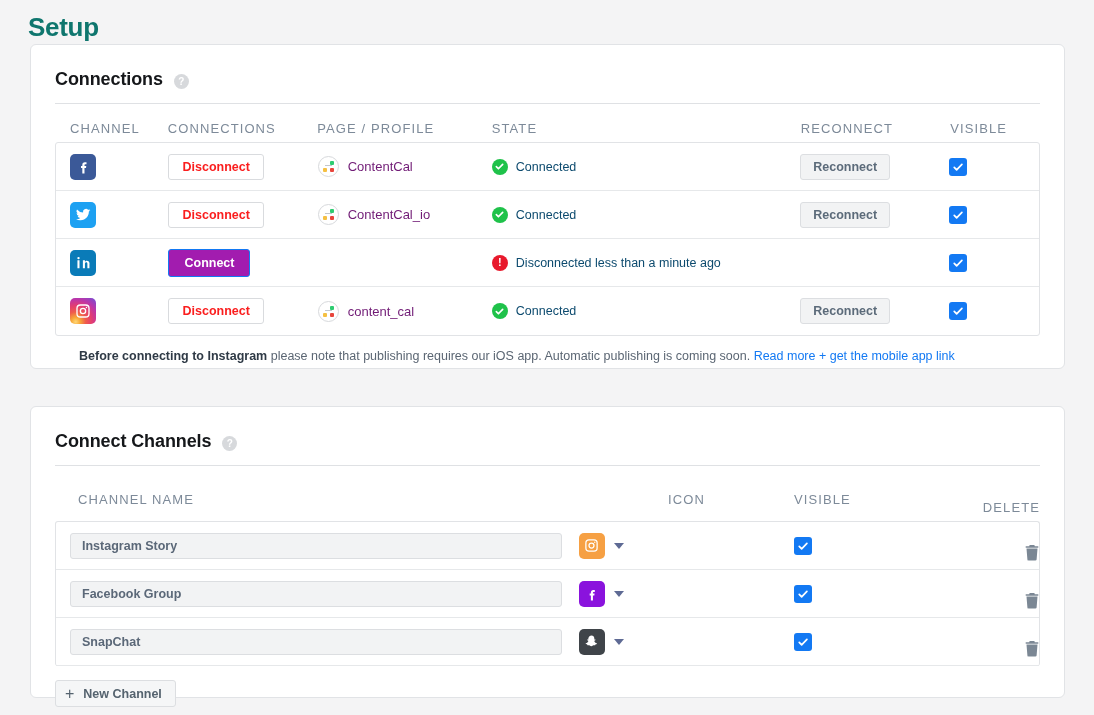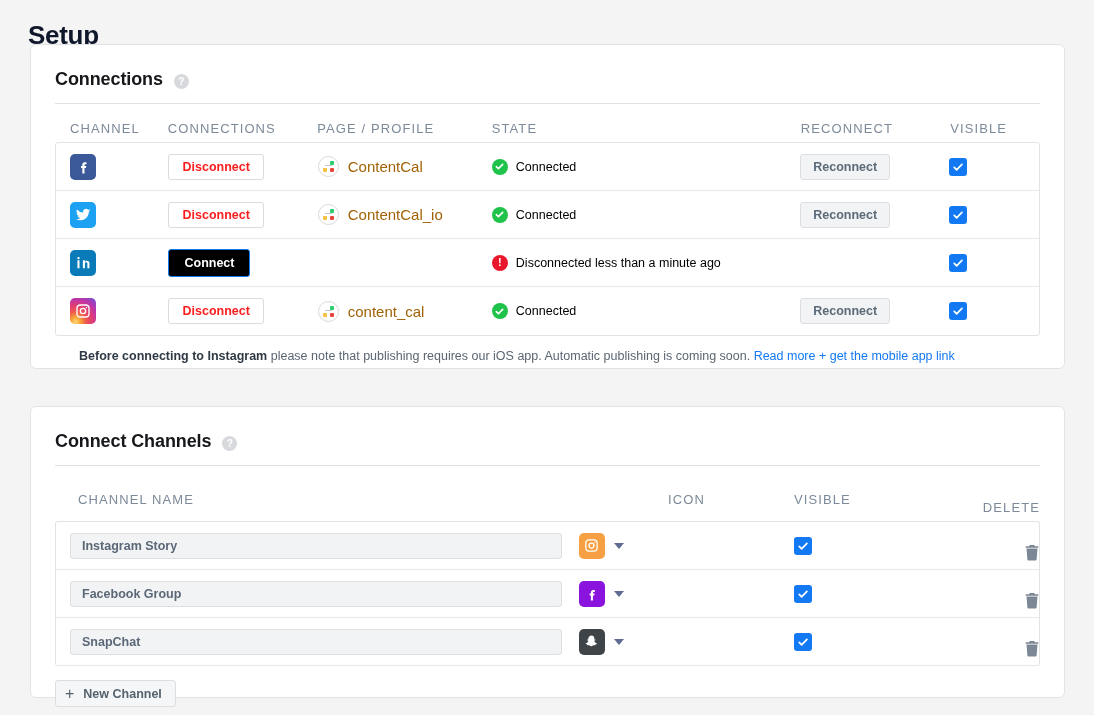--- a/index.html
+++ b/index.html
@@ -8,24 +8,24 @@
     height: 715px;
     background: #f4f4f5;
     font-family: "Liberation Sans", sans-serif;
     -webkit-font-smoothing: antialiased;
   }
   .page { width: 1094px; height: 715px; position: relative; overflow: hidden; }
 
   
   .page-title {
     position: absolute;
-    left: 28px; top: 20px;
+    left: 28px; top: 12px;
     font-size: 26px;
     font-weight: bold;
-    color: #0f172a;
+    color: #0f766e;
     letter-spacing: -0.3px;
   }
 
   
   .card {
     position: absolute;
     left: 30px;
     width: 1035px;
     background: #ffffff;
     border: 1px solid #e1e3e6;
@@ -136,21 +136,21 @@
   .btn-disconnect {
     height: 26px;
     padding: 0 13px;
     background: #ffffff;
     border: 1px solid #d9dbde;
     color: #fa1e1e;
   }
   .btn-connect {
     height: 28px;
     padding: 0 15px;
-    background: #000000;
+    background: #a21caf;
     border: 1px solid #1379f3;
     color: #ffffff;
   }
   .btn-reconnect {
     height: 26px;
     padding: 0 12px;
     background: #f2f3f4;
     border: 1px solid #dcdee1;
     color: #5c6b7a;
   }
@@ -183,42 +183,42 @@
   .avatar i:nth-child(1) { left: 4px;  top: 4px;  background: #1b9ae0; }
   .avatar i:nth-child(2) { left: 11px; top: 4px;  background: #2ecc71; }
   .avatar i:nth-child(3) { left: 4px;  top: 11px; background: #f5c043; }
   .avatar i:nth-child(4) { left: 11px; top: 11px; background: #e8453c; }
   .avatar b {
     position: absolute;
     left: 6px; top: 8px;
     width: 7px; height: 1px;
     background: #c3c7cc;
   }
-  .profile-name { font-size: 15px; color: #a16207; }
+  .profile-name { font-size: 13px; color: #701a75; }
 
   
   .state-cell { display: flex; align-items: center; gap: 8px; }
   .state-dot {
     width: 16px; height: 16px;
     border-radius: 50%;
     display: flex;
     align-items: center;
     justify-content: center;
     flex: none;
   }
   .dot-ok  { background: #1fc24a; }
   .dot-err { background: #e8192c; }
   .dot-err span {
     color: #ffffff;
     font-size: 11px;
     font-weight: bold;
     line-height: 1;
     margin-top: -1px;
   }
-  .state-text { font-size: 12.5px; color: #000000; }
+  .state-text { font-size: 12.5px; color: #0c4a6e; }
 
   
   .checkbox {
     width: 18px; height: 18px;
     background: #1379f3;
     border-radius: 3px;
     display: flex;
     align-items: center;
     justify-content: center;
     cursor: pointer;

